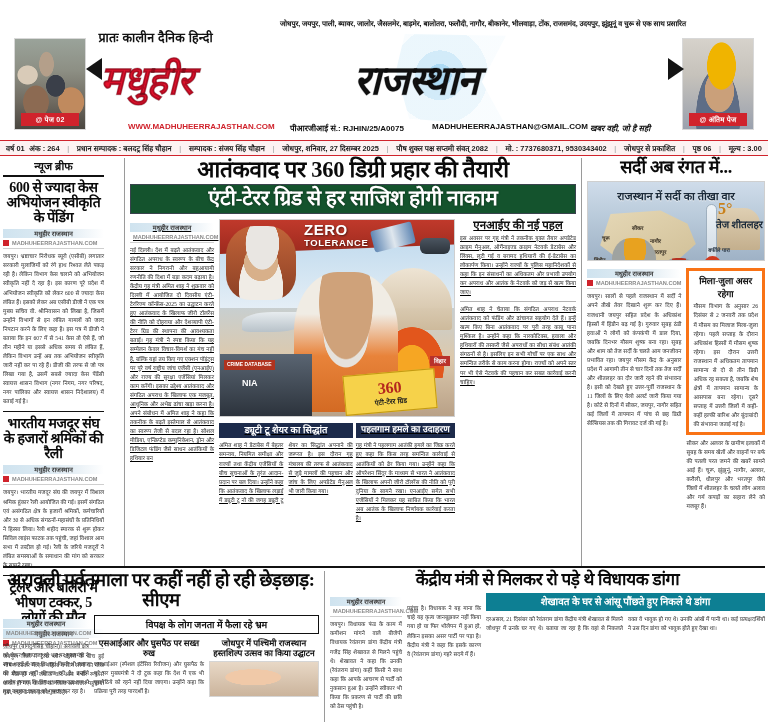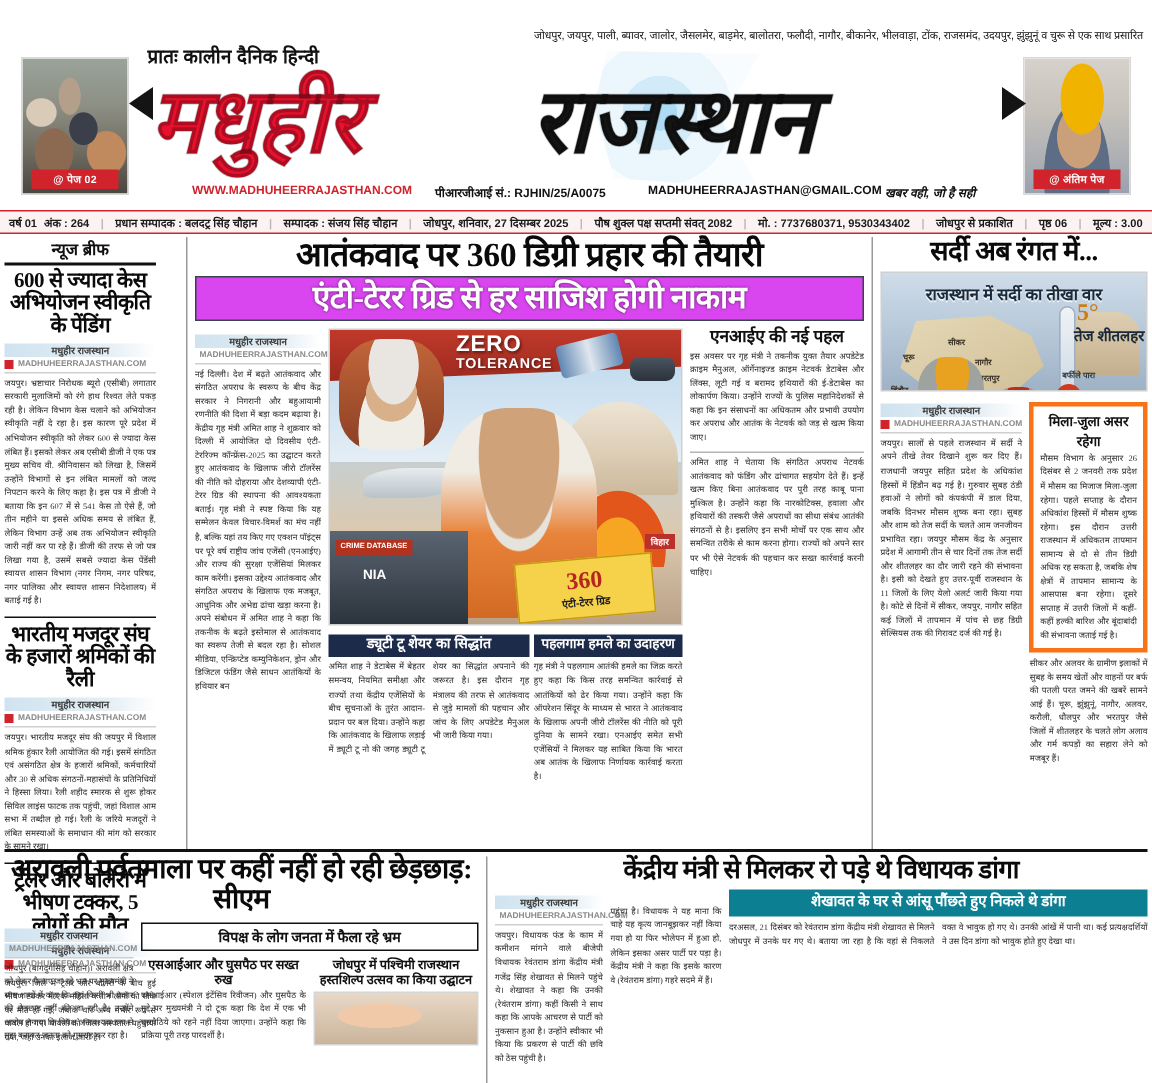--- a/index.html
+++ b/index.html
@@ -13,37 +13,37 @@
 
   
   .masthead { position: relative; height: 140px; background: #fff; }
 
   .tagline-left {
     position: absolute; left: 96px; top: 28px;
     font-size: 13px; font-weight: bold; color: #111;
     letter-spacing: .2px; transform: scaleX(.96);
   }
   .edition-strip {
-    position: absolute; left: 291px; top: 18px; right: 6px;
-    font-size: 7.2px; font-weight: normal; color: #111;
-    white-space: nowrap; text-align: right; letter-spacing: -.1px;
+    position: absolute; left: 280px; top: 18px; right: 6px;
+    font-size: 7.2px; font-weight: bold; color: #111;
+    white-space: nowrap; text-align: left; letter-spacing: -.1px;
   }
 
   .logo-wrap {
     position: absolute; left: 96px; top: 40px; width: 580px; height: 82px;
   }
   .logo-swirl {
     position: absolute; left: 300px; top: -6px; width: 110px; height: 92px;
     background: radial-gradient(circle at 40% 45%, #9fd4f2 0 14%, rgba(159,212,242,.55) 14% 30%, rgba(190,227,246,.35) 30% 58%, rgba(215,238,250,.18) 58% 100%);
     clip-path: polygon(8% 0,100% 2%,78% 52%,100% 100%,12% 92%,0 40%);
     opacity: .85;
   }
   .logo-red, .logo-black {
     position: absolute; top: 2px;
-    font-size: 60px; line-height: 78px; font-weight: bold;
+    font-size: 40px; line-height: 78px; font-weight: bold;
     font-family: "Liberation Serif", serif;
     font-style: italic; letter-spacing: -1px;
     -webkit-text-stroke: 1px rgba(0,0,0,.25);
   }
   .logo-red { left: 4px; color: #e8112d; }
   .logo-black { left: 258px; color: #141414; }
   .logo-arrow-l, .logo-arrow-r {
     position: absolute; top: 18px; width: 0; height: 0;
     border-top: 11px solid transparent; border-bottom: 11px solid transparent;
   }
@@ -131,25 +131,25 @@
     font-size: 5.6px; line-height: 1.62; color: #2a2a2a;
     text-align: justify; font-family: "Liberation Serif", serif;
     letter-spacing: .05px;
   }
   .rule { border-top: 1.5px solid #111; margin: 5px 0 4px; }
   .rule-thin { border-top: .8px solid #b4b4b4; margin: 4px 0 3px; }
 
   
   .mainhead-1 { font-size: 22.5px; }
   .mainhead-2 {
-    font-size: 21px; color: #fff; background: #d946ef;
+    font-size: 21px; color: #fff; background: #14532d;
     border: 1px solid #39434d; padding: 2px 0 3px; margin-top: 2px;
     text-shadow: 0 0 2px rgba(0,0,0,.6);
   }
-  .center-row { display: flex; gap: 5px; margin-top: 5px; }
+  .center-row { display: flex; gap: 5px; margin-top: 5px; text-decoration: underline; }
   .cc-narrow { width: 84px; }
   .cc-art { width: 236px; position: relative; }
   .cc-right { flex: 1; }
 
   .art {
     position: relative; width: 100%; height: 198px; overflow: hidden;
     border: .8px solid #cfcfcf;
     background: linear-gradient(180deg,#cfe0ef 0%,#bcd2e4 30%,#dcc9ad 70%,#b9a187 100%);
   }
   .art .sky { position:absolute; inset:0 0 55% 0; background: linear-gradient(180deg,#b9d6ec,#e4eef6); }

